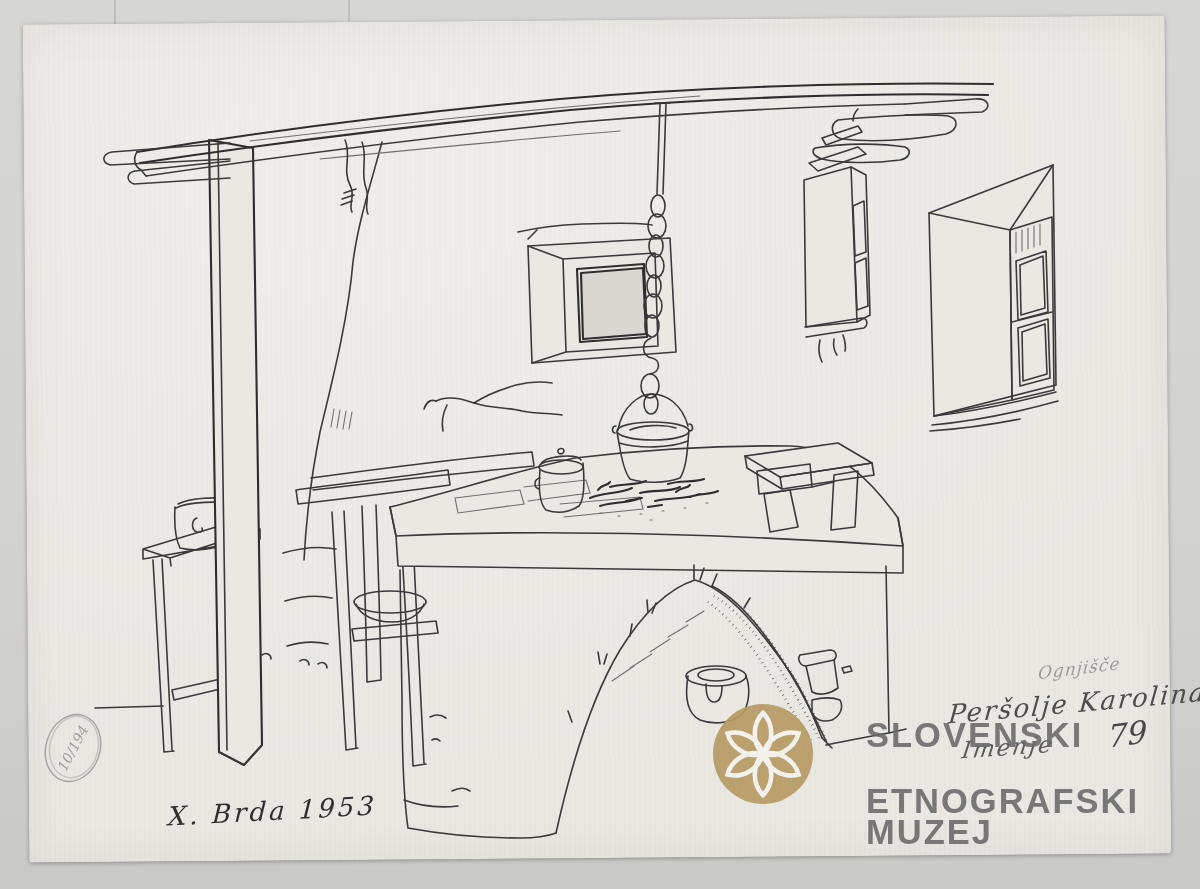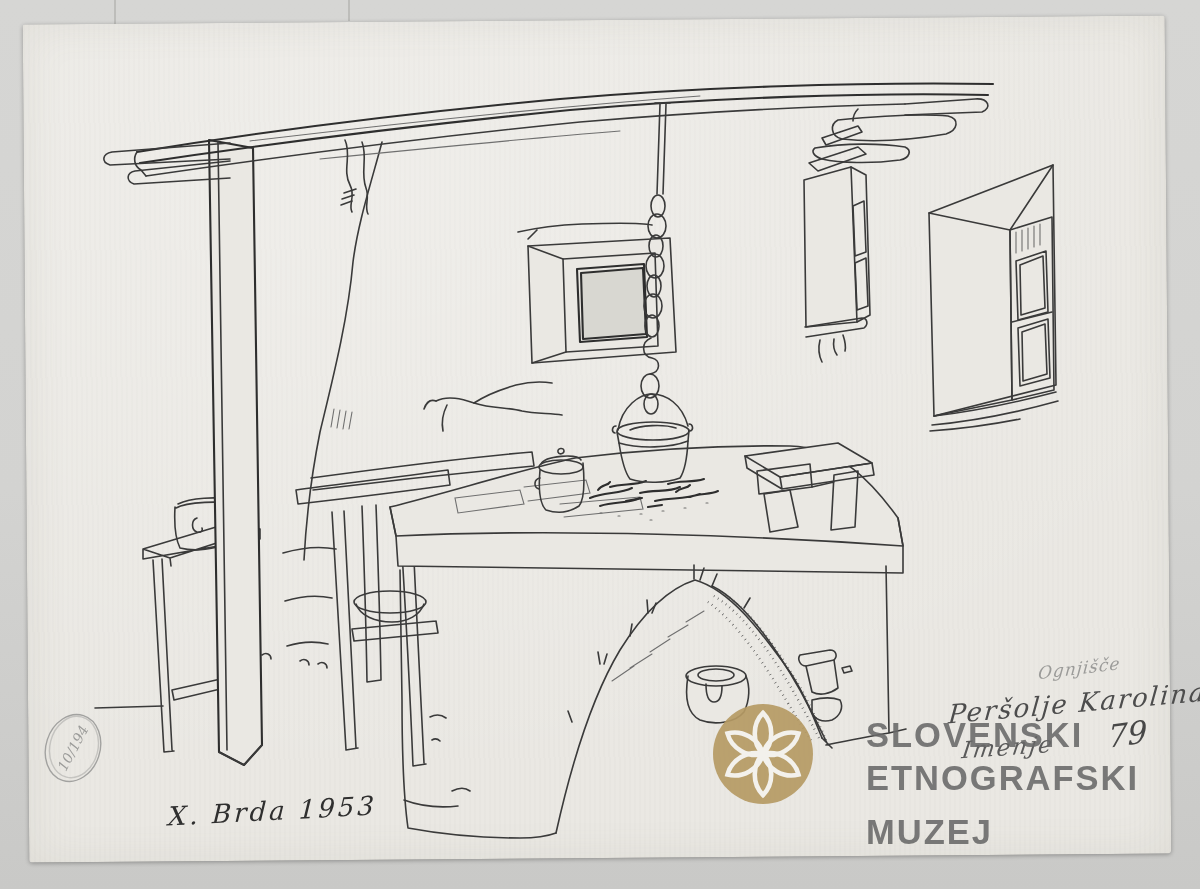--- a/index.html
+++ b/index.html
@@ -31,21 +31,21 @@
   #name-line{left:948px;top:688px;font-size:26px;color:#4d4d4d;letter-spacing:2px;
              transform:rotate(-5deg) skewX(-10deg);}
   #place-line{left:962px;top:734px;font-size:23px;color:#5a5a5a;letter-spacing:2px;
               transform:rotate(-4deg) skewX(-12deg);}
   #house-number{left:1108px;top:716px;font-size:31px;color:#474747;
                 transform:rotate(-8deg) skewX(-8deg);}
   #watermark{position:absolute;left:0;top:0;width:960px;height:889px;pointer-events:none;}
   #wm-logo{position:absolute;left:712px;top:703px;}
   .wm-text{position:absolute;left:866px;font-weight:700;font-size:34.5px;letter-spacing:2px;
            color:rgba(104,104,104,0.88);font-family:"Liberation Sans",sans-serif;}
-  #wm-l1{top:716px;} #wm-l2{top:759px;} #wm-l3{top:813px;}
+  #wm-l1{top:716px;} #wm-l2{top:782px;} #wm-l3{top:813px;}
 </style>
 </head>
 <body>
 
 <div id="canvas">
 
   <div class="seam" style="left:114px;height:24px;"></div>
   <div class="seam" style="left:348px;height:21px;"></div>
 
   <div id="paper"></div>

